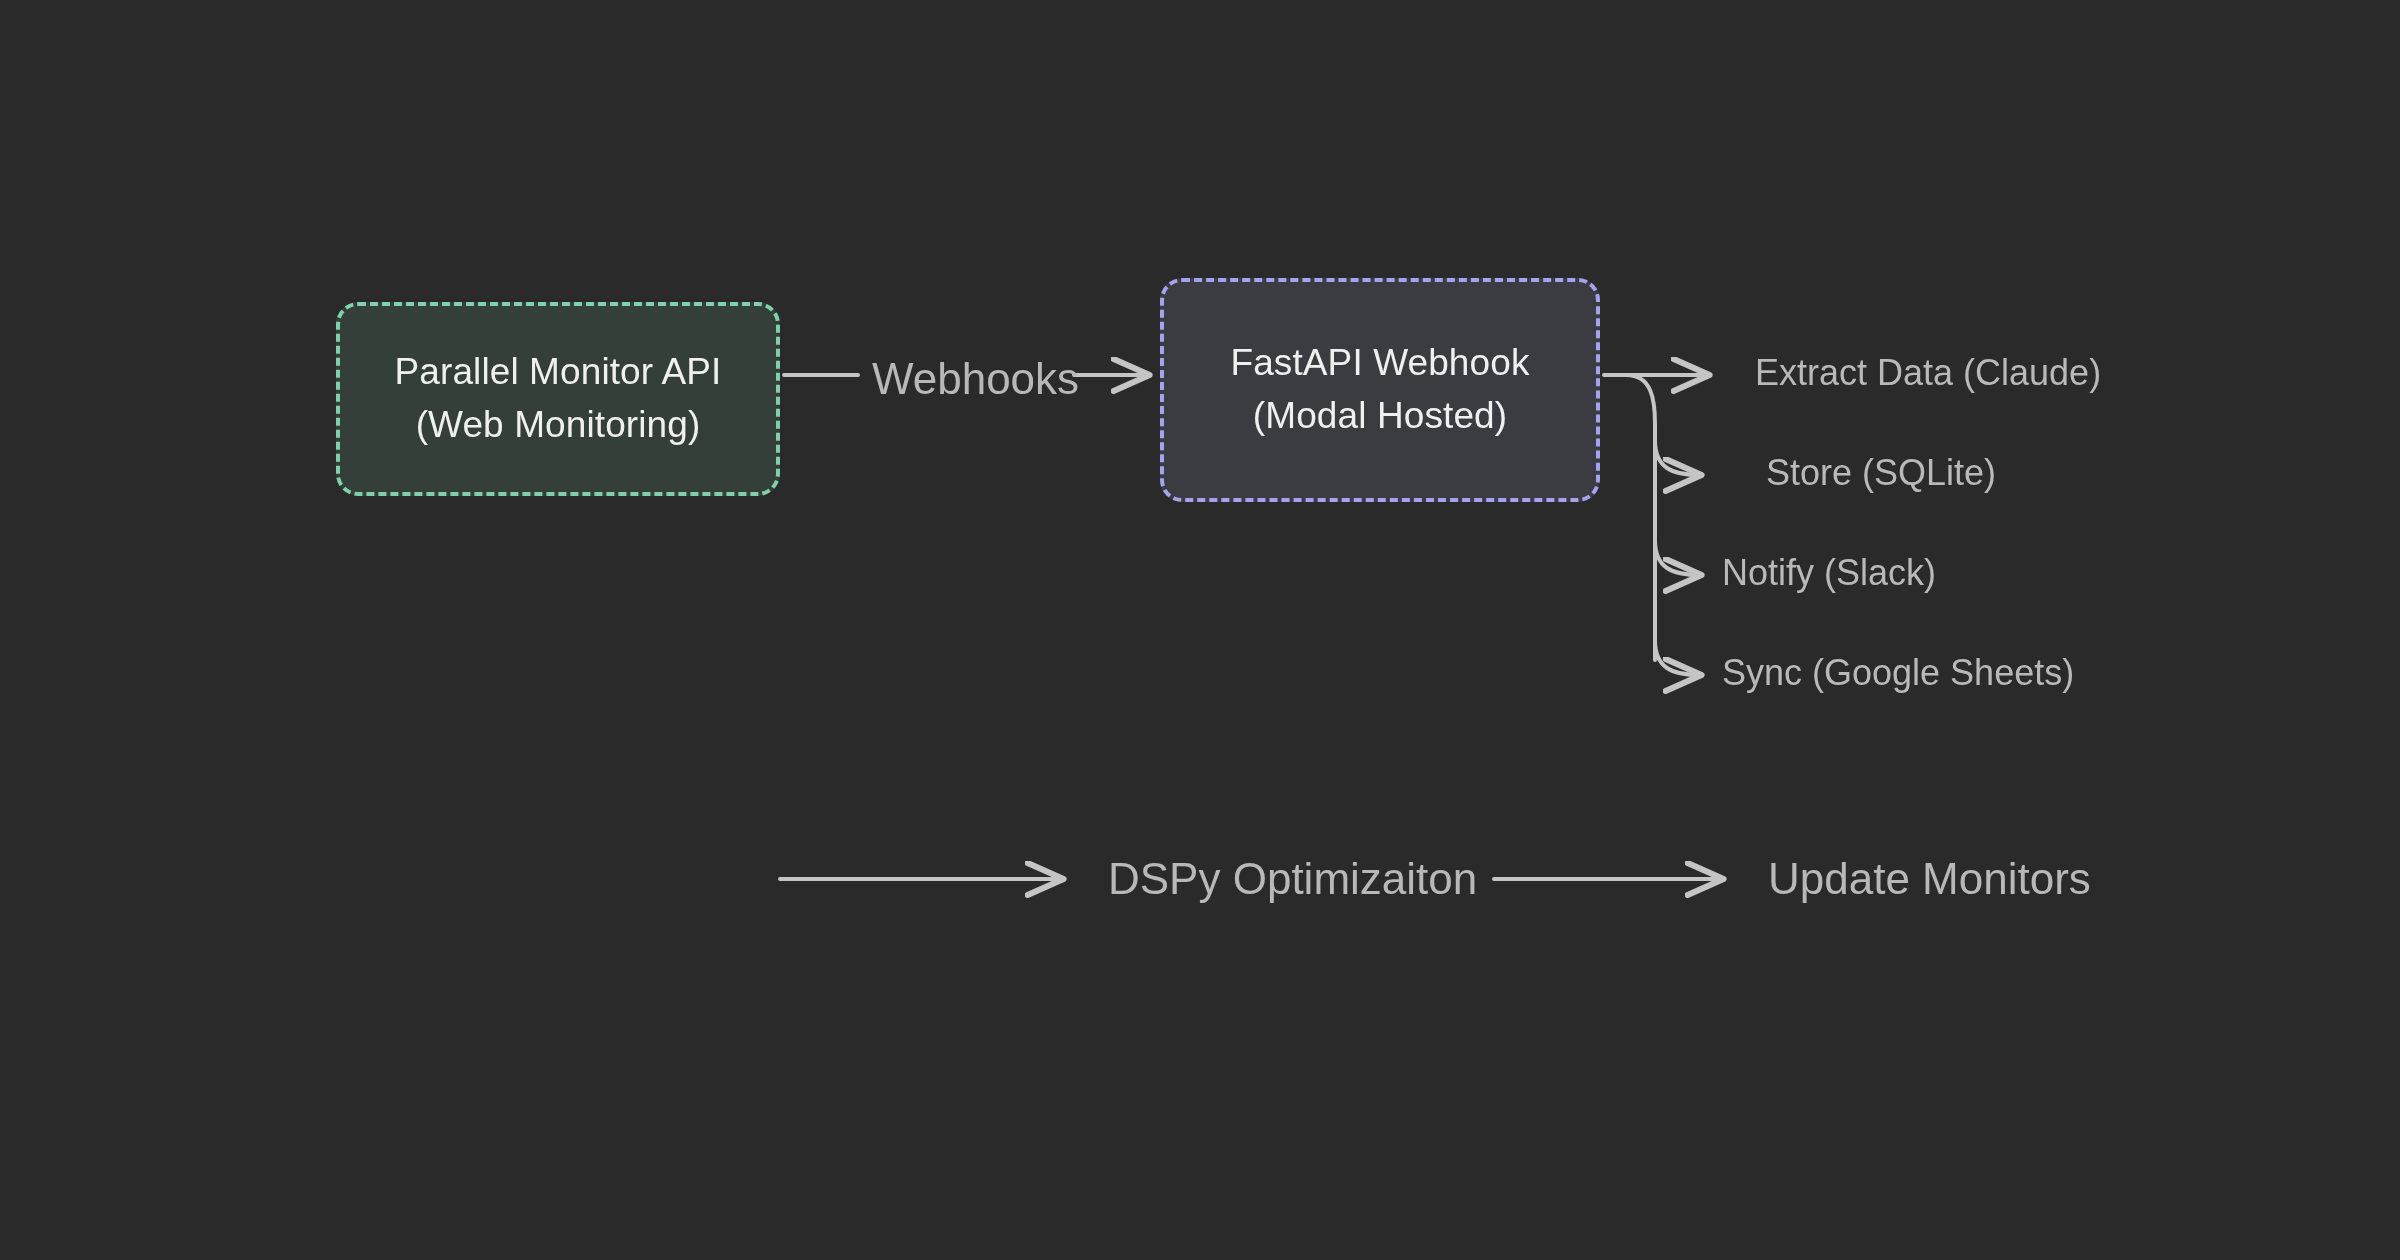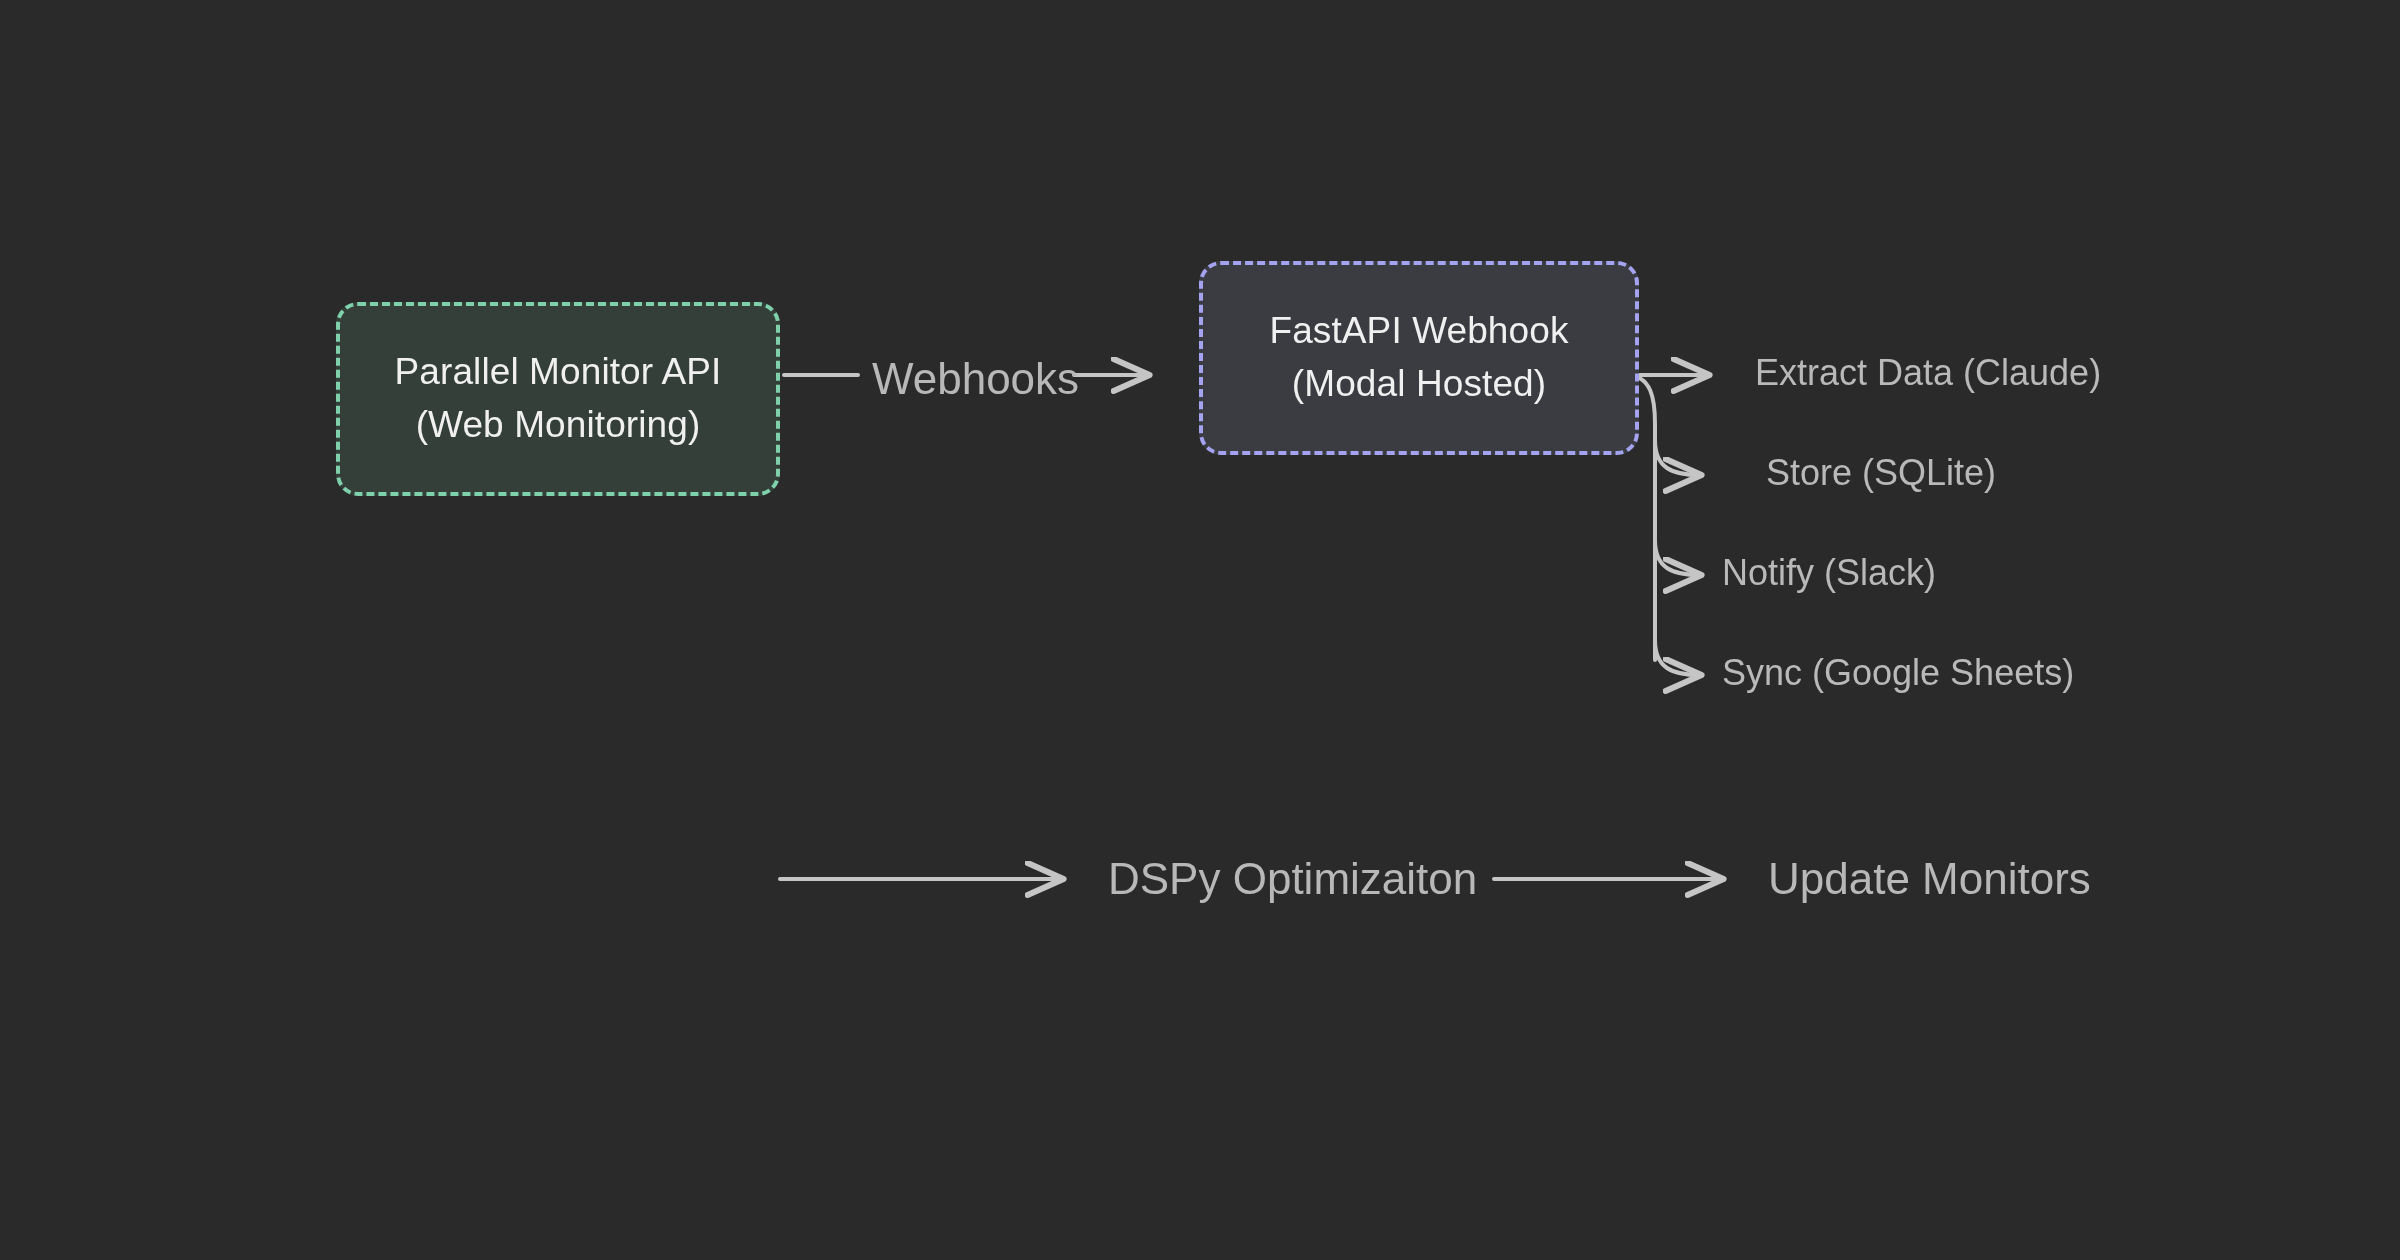--- a/index.html
+++ b/index.html
@@ -54,26 +54,25 @@
     top: 278px;
     width: 444px;
     height: 194px;
     border-color: #7fd1ac;
     background: #353f3a;
     margin-top: 24px;
   }
   
   #node-fastapi-webhook {
     left: 1160px;
-    top: 261px;
+    top: 278px;
     width: 440px;
-    height: 194px;
+    height: 224px;
     border-color: #a3a3f0;
     background: #3b3c42;
-    margin-left: 39px;
   }
   
   #node-slack-reactions {
     left: 336px;
     top: 782px;
     width: 440px;
     height: 194px;
     border-color: #d4a862;
     background: #3b372f;
   }

